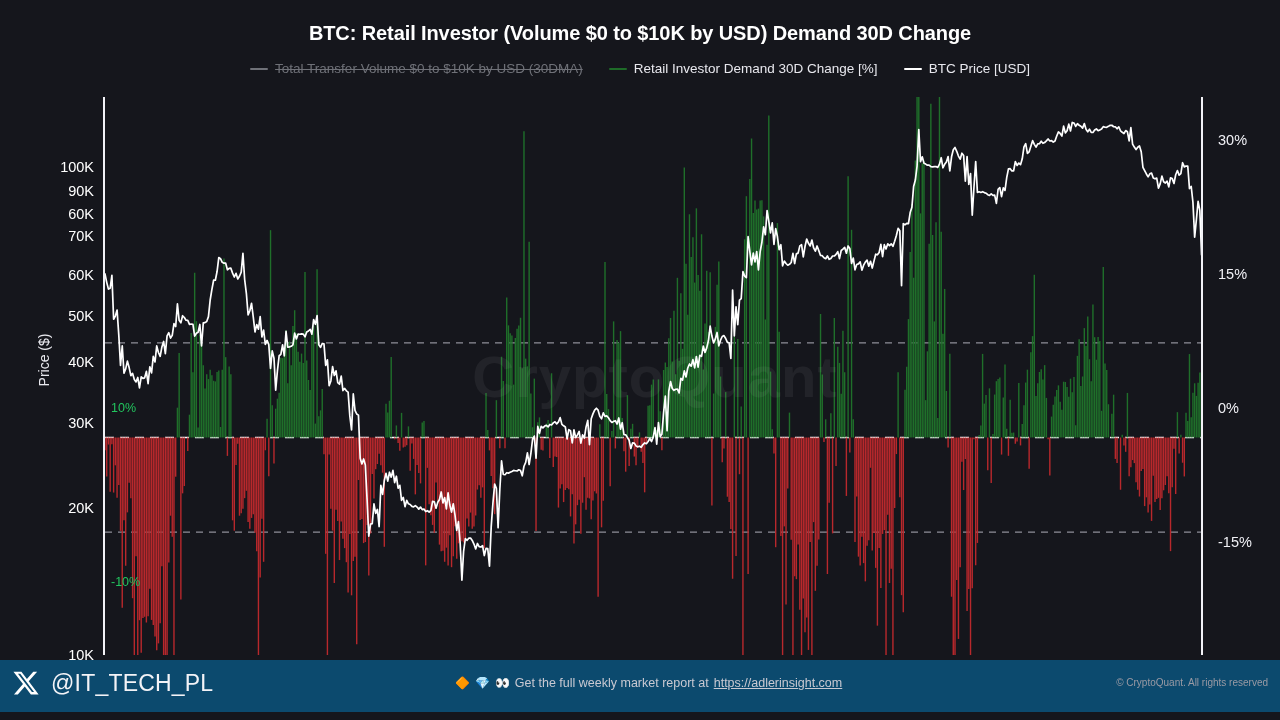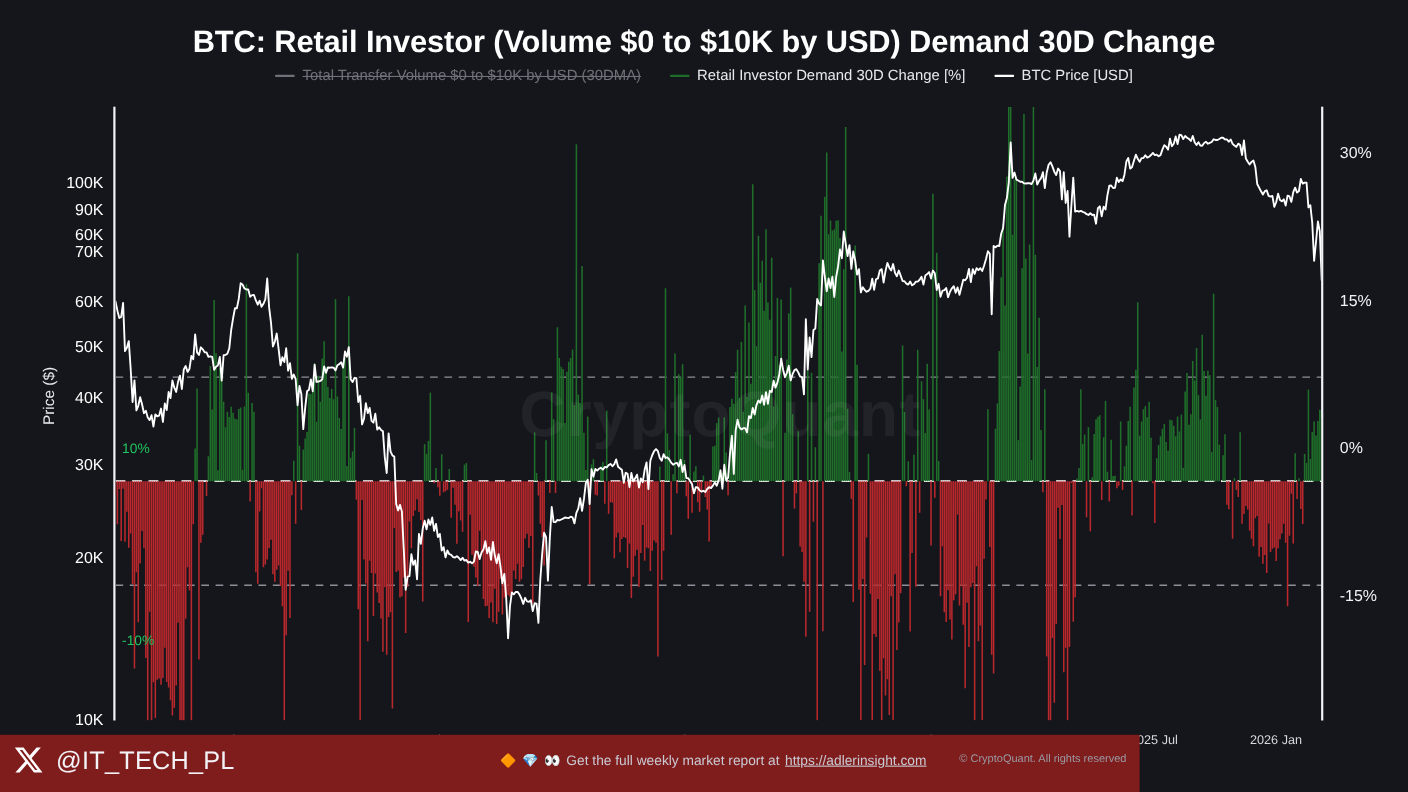--- a/index.html
+++ b/index.html
@@ -7,21 +7,21 @@
     width:1280px; height:720px; overflow:hidden;
     background:#15161c;
     font-family:"Liberation Sans", sans-serif;
     color:#e8e8ee;
   }
   #root { position:relative; width:1280px; height:720px; }
 
   
   .title {
     position:absolute; left:0; top:22px; width:1280px;
-    text-align:center; font-size:28px; font-weight:bold;
+    text-align:center; font-size:20px; font-weight:bold;
     letter-spacing:-0.1px; color:#ffffff;
   }
 
   
   .legend {
     position:absolute; top:62px; left:0; width:1280px;
     display:flex; justify-content:center; align-items:center; gap:26px;
     font-size:13.5px;
     text-align:center;
   }
@@ -72,22 +72,22 @@
   }
 
   
   .glabel {
     position:absolute; font-size:12.5px; color:#22c55e;
     transform:translateY(-100%); padding-left:4px;
   }
 
   
   .footer {
-    position:absolute; left:0; bottom:0; width:1036px; height:52px;
-    background:#7f1d1d;
+    position:absolute; left:0; bottom:8px; width:1280px; height:52px;
+    background:#0c4a6e;
   }
   .handle {
     position:absolute; left:12px; top:9px;
     display:flex; align-items:center; gap:11px;
   }
   .x-logo { width:28px; height:28px; display:block; }
   .handle-text { font-size:23px; font-weight:500; color:#f3f3f7; letter-spacing:0.2px; }
   .promo {
     position:absolute; left:455px; top:16px;
     display:flex; align-items:center; gap:5px;
@@ -120,21 +120,21 @@
       <span class="legend-swatch" style="background:#ffffff"></span>
       <span class="legend-label">BTC Price [USD]</span>
     </div>
   </div>
 
   <div class="ylabel-left">Price ($)</div>
 
   <div class="ytick-l" style="top:167px">100K</div>
   <div class="ytick-l" style="top:191px">90K</div>
   <div class="ytick-l" style="top:214px">60K</div>
-  <div class="ytick-l" style="top:230px">70K</div>
+  <div class="ytick-l" style="top:236px">70K</div>
   <div class="ytick-l" style="top:275px">60K</div>
   <div class="ytick-l" style="top:316px">50K</div>
   <div class="ytick-l" style="top:362px">40K</div>
   <div class="ytick-l" style="top:423px">30K</div>
   <div class="ytick-l" style="top:508px">20K</div>
   <div class="ytick-l" style="top:655px">10K</div>
 
   <div class="ytick-r" style="top:140px">30%</div>
   <div class="ytick-r" style="top:274px">15%</div>
   <div class="ytick-r" style="top:408px">0%</div>

